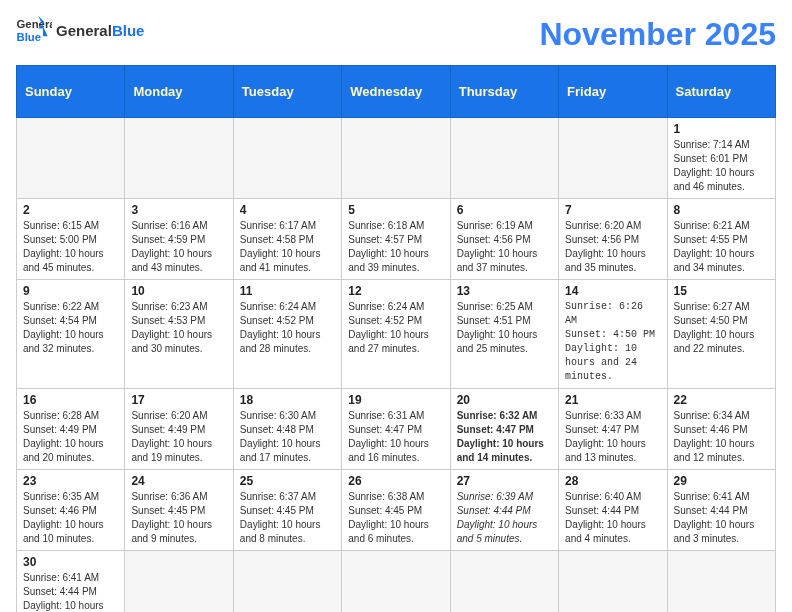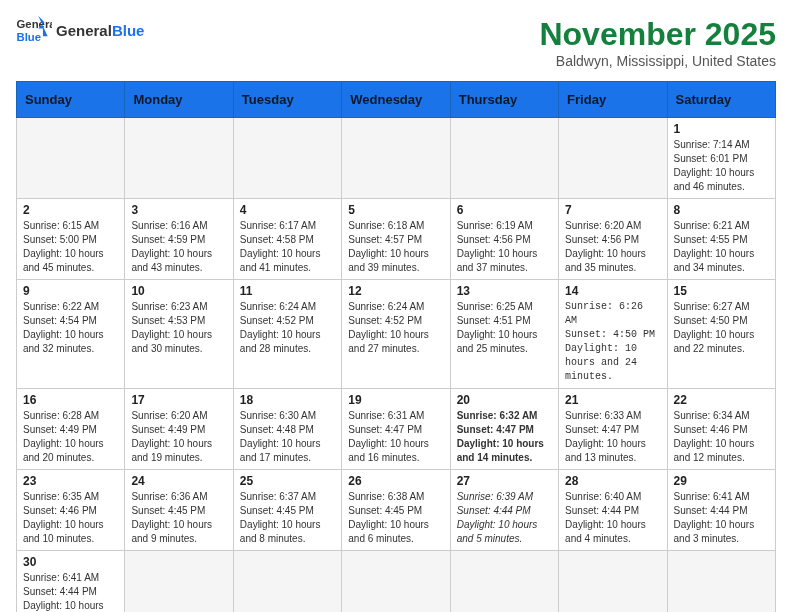--- a/index.html
+++ b/index.html
@@ -24,37 +24,37 @@
     .logo-icon {
       width: 36px;
       height: 28px;
     }
     .title-area {
       text-align: right;
     }
     .month-title {
       font-size: 32px;
       font-weight: bold;
-      color: #15803d;
+      color: #3b82f6;
     }
     .location-title {
       font-size: 14px;
       color: #555;
     }
     .calendar {
       width: 100%;
       border-collapse: collapse;
       border: 1px solid #ccc;
     }
     .calendar th {
       background-color: #1a73e8;
-      color: #0f172a;
+      color: #fef9c3;
       font-size: 13px;
       font-weight: bold;
-      padding: 10px 8px;
+      padding: 18px 8px;
       text-align: left;
       border: 1px solid #1565c0;
     }
     .calendar td {
       vertical-align: top;
       border: 1px solid #ccc;
       padding: 4px 6px;
       font-size: 10.5px;
       color: #333;
       width: calc(100% / 7);
@@ -87,21 +87,20 @@
       <polygon points="32,2 40,10 32,18 38,18 38,28 44,28" fill="#1a73e8" transform="translate(-4,-2) scale(0.9)"></polygon>
     </svg>
     <div>
       <div style="font-size:15px;font-weight:bold;color:#333;">
         <span style="color:#333;">General</span><span style="color:#1a73e8;">Blue</span>
       </div>
     </div>
   </div>
   <div class="title-area">
     <div class="month-title">November 2025</div>
-    <div class="location-title">Baldwyn, Mississippi, United States</div>
   </div>
 </div>
 
 <table class="calendar">
   <thead>
     <tr>
     <th>Sunday</th>
         <th>Monday</th>
         <th>Tuesday</th>
         <th>Wednesday</th>

